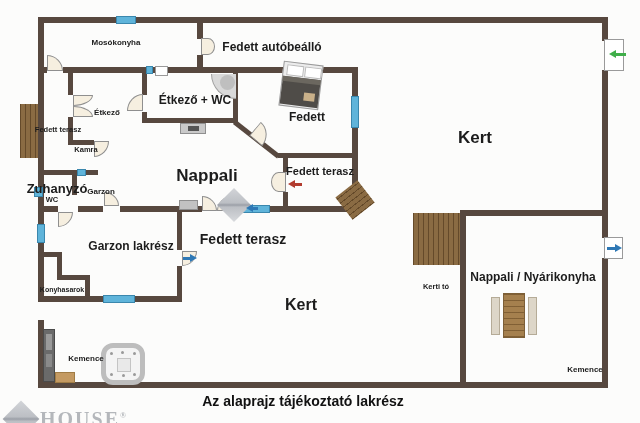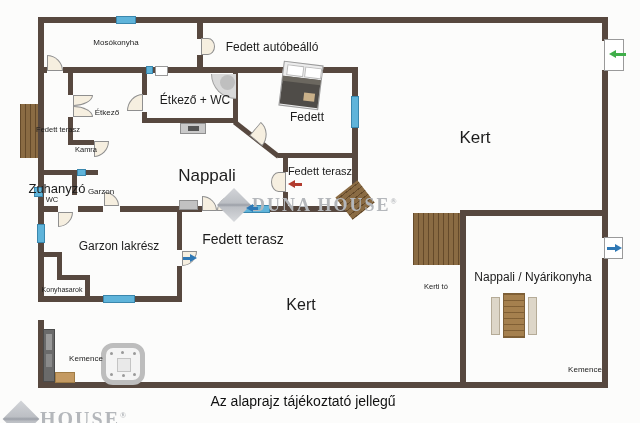--- a/index.html
+++ b/index.html
@@ -10,21 +10,21 @@
   }
   .wall { position:absolute; background:#57483f; }
   .window { position:absolute; background:#5fb4da; border:1px solid #3a87ad; box-sizing:border-box; z-index:6; }
   .vent { position:absolute; background:#ffffff; border:1px solid #9a9a9a; box-sizing:border-box; z-index:6; }
   .door { position:absolute; background:#f6efe0; border:1px solid #8f8f8f; box-sizing:border-box; z-index:5; }
   .deck { position:absolute; background:#8a6b43; z-index:4; }
   .deck.v { background-image:repeating-linear-gradient(90deg, rgba(40,20,0,.38) 0 1px, transparent 1px 5px); }
   .deck.h { background-image:repeating-linear-gradient(0deg, rgba(40,20,0,.38) 0 1px, transparent 1px 5px); }
   .label {
     position:absolute; transform:translate(-50%,-50%);
-    font-weight:400; color:#1c1c1c; line-height:1.25; white-space:nowrap; z-index:8; text-align:center;
+    font-weight:700; color:#1c1c1c; line-height:1.25; white-space:nowrap; z-index:8; text-align:center;
   }
   .furn { position:absolute; box-sizing:border-box; }
   .arr { position:absolute; display:flex; align-items:center; z-index:9; }
   .arr .t { height:3px; flex:1; background:currentColor; }
   .arr .h { width:0; height:0; border-top:4px solid transparent; border-bottom:4px solid transparent; }
   .arr.left .h { border-right:7px solid currentColor; }
   .arr.left .t { order:1; }
   .arr.right .h { border-left:7px solid currentColor; order:1; }
   .wm { position:absolute; display:flex; align-items:center; gap:6px; color:#b4b7bb; z-index:7; }
   .wm-diamond {
@@ -170,44 +170,43 @@
     <div style="position:absolute;left:2px;top:24px;width:6px;height:13px;background:#8a8a8a"></div>
   </div>
   <div class="furn" style="left:55px;top:372px;width:20px;height:11px;background:#c49a62;border:1px solid #a07c45"></div>
 
   <div class="furn" style="left:491px;top:297px;width:9px;height:38px;background:#ddd6c8;border:1px solid #b5ab97"></div>
   <div class="furn" style="left:503px;top:293px;width:22px;height:45px;background:#a5804e;border:1px solid #7d5f37;background-image:repeating-linear-gradient(0deg,rgba(60,35,5,.35) 0 1px,transparent 1px 6px)"></div>
   <div class="furn" style="left:528px;top:297px;width:9px;height:38px;background:#ddd6c8;border:1px solid #b5ab97"></div>
 
   <div class="wm" style="left:222px;top:193px">
     <span class="wm-diamond"></span>
-    <span class="wm-text" style="font-size:18px"><span>DUNA HOUSE</span><sup>®</sup></span>
   </div>
   <div class="wm" style="left:8px;top:406px">
     <span class="wm-diamond" style="width:26px;height:26px"></span>
     <span class="wm-text" style="font-size:20px"><span>HOUSE</span><sup>®</sup></span>
   </div>
 
   <div class="label" style="left:116px;top:43px;font-size:8px">Mosókonyha</div>
   <div class="label" style="left:272px;top:47px;font-size:12px">Fedett autóbeálló</div>
   <div class="label" style="left:195px;top:100px;font-size:12px">Étkező + WC</div>
   <div class="label" style="left:307px;top:117px;font-size:12px">Fedett</div>
   <div class="label" style="left:107px;top:113px;font-size:8px">Étkező</div>
   <div class="label" style="left:58px;top:130px;font-size:7.5px">Fedett terasz</div>
   <div class="label" style="left:86px;top:150px;font-size:7.5px">Kamra</div>
   <div class="label" style="left:57px;top:189px;font-size:13px">Zuhanyzó</div>
   <div class="label" style="left:52px;top:200px;font-size:7.5px">WC</div>
   <div class="label" style="left:101px;top:192px;font-size:8px">Garzon</div>
   <div class="label" style="left:207px;top:176px;font-size:17px">Nappali</div>
   <div class="label" style="left:320px;top:172px;font-size:11px">Fedett terasz</div>
   <div class="label" style="left:475px;top:138px;font-size:17px">Kert</div>
-  <div class="label" style="left:119px;top:246px;font-size:12px">Garzon lakrész</div>
+  <div class="label" style="left:131px;top:246px;font-size:12px">Garzon lakrész</div>
   <div class="label" style="left:62px;top:290px;font-size:7px">Konyhasarok</div>
   <div class="label" style="left:243px;top:240px;font-size:14px">Fedett terasz</div>
   <div class="label" style="left:301px;top:305px;font-size:16px">Kert</div>
   <div class="label" style="left:86px;top:359px;font-size:8px">Kemence</div>
   <div class="label" style="left:436px;top:287px;font-size:7.5px">Kerti tó</div>
   <div class="label" style="left:533px;top:277px;font-size:12px">Nappali / Nyárikonyha</div>
   <div class="label" style="left:585px;top:370px;font-size:8px">Kemence</div>
 
-  <div class="label" style="left:303px;top:402px;font-size:14px;color:#111;z-index:10">Az alaprajz tájékoztató jellegű</div>
+  <div class="label" style="left:303px;top:402px;font-size:14px;color:#111;z-index:10">Az alaprajz tájékoztató lakrész</div>
 
 </div>
 
 </body></html>

